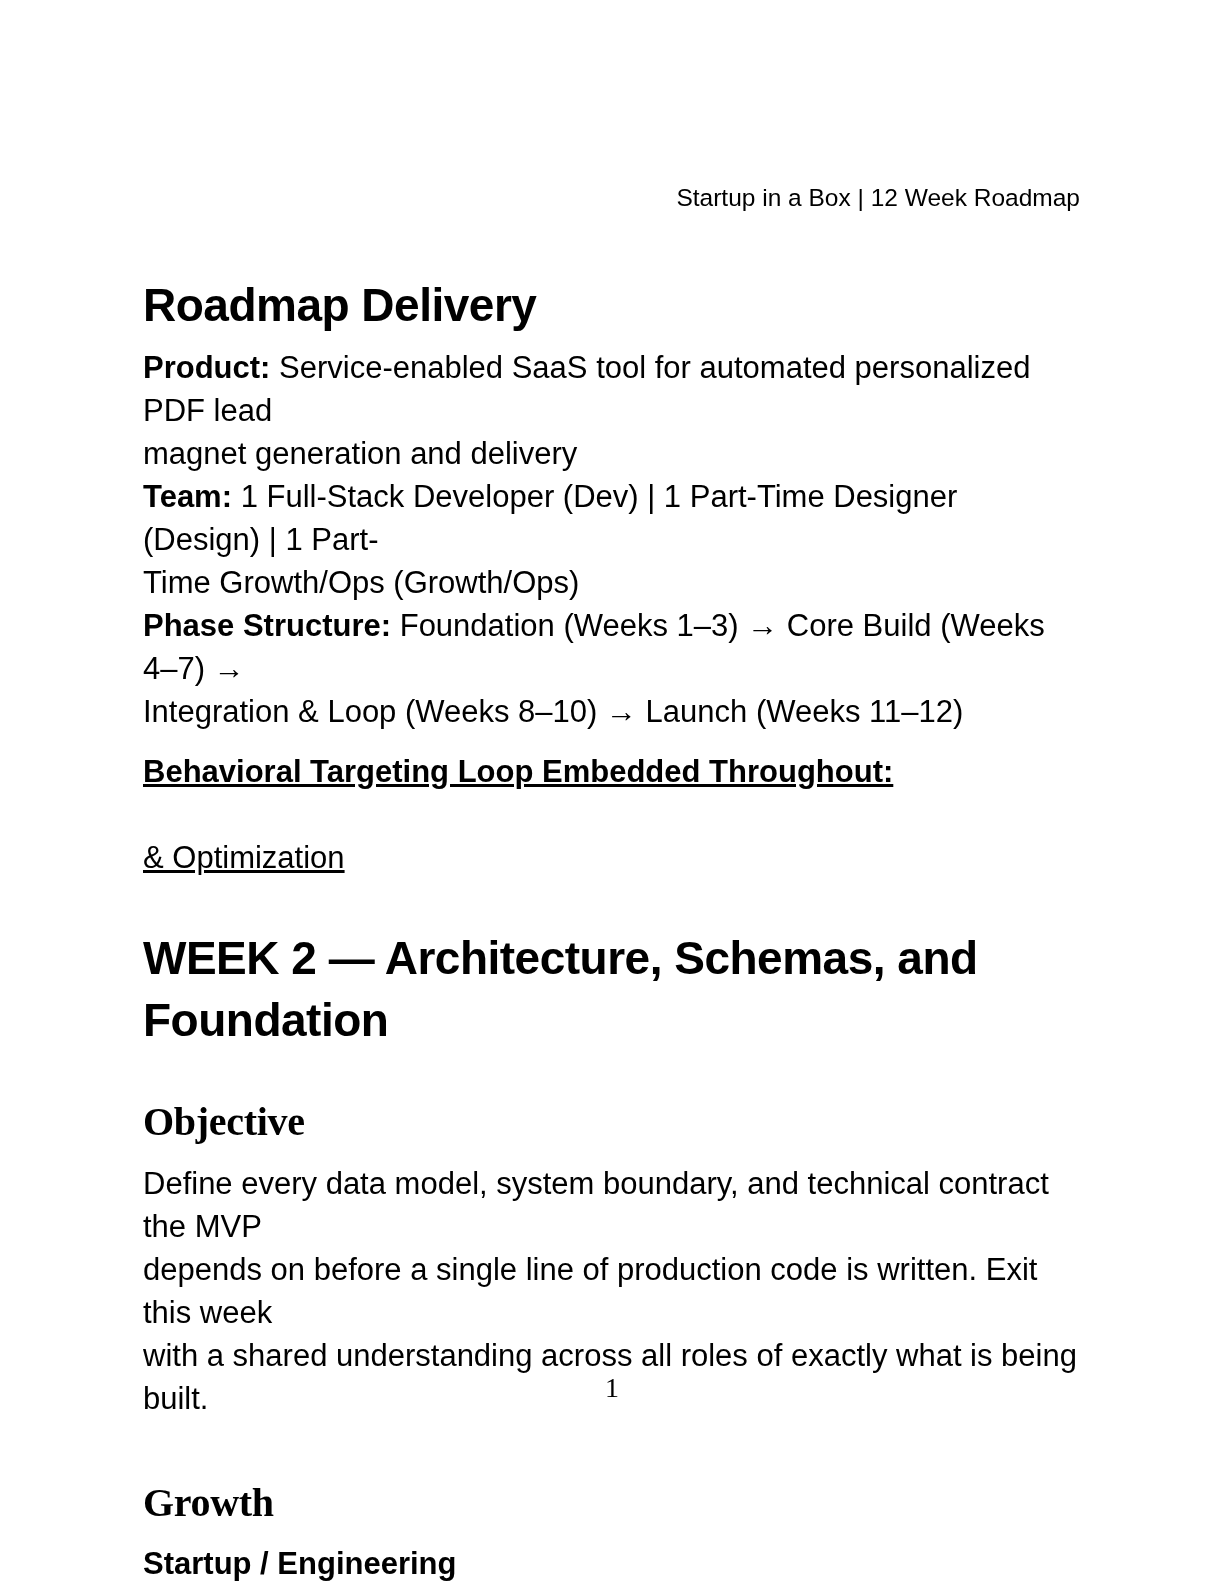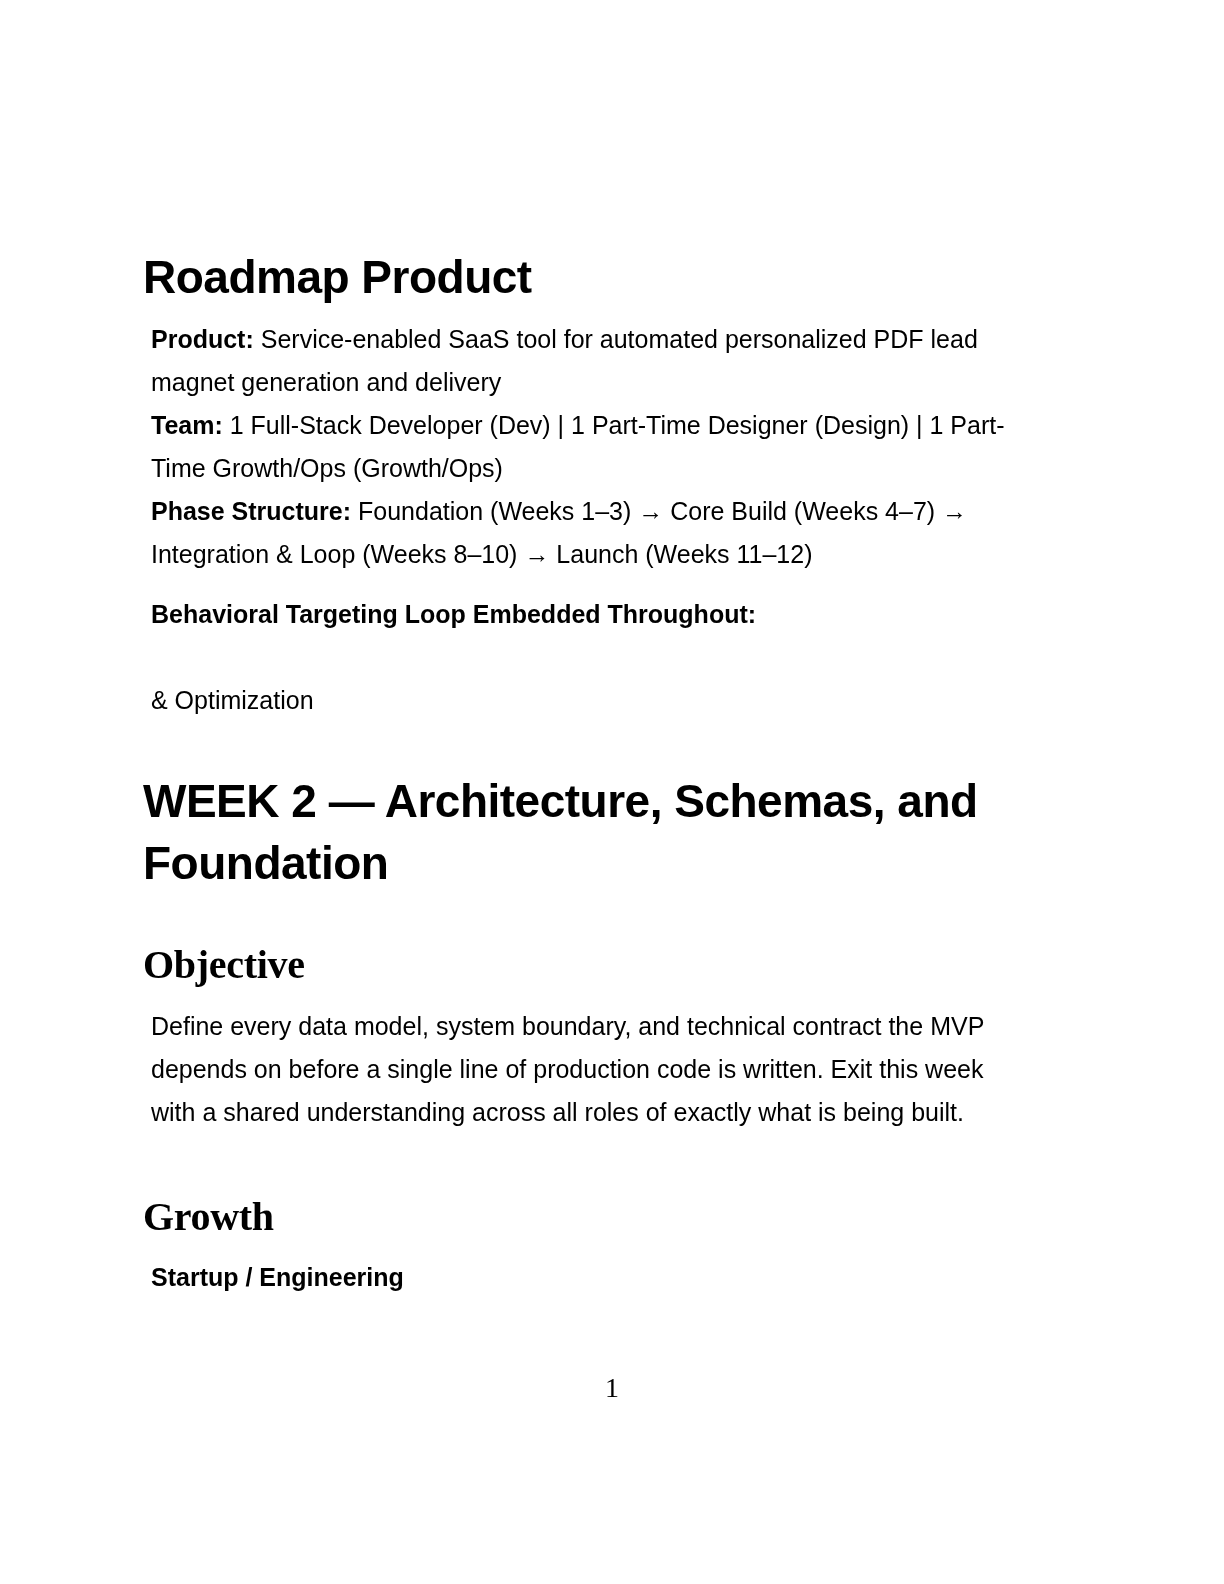--- a/index.html
+++ b/index.html
@@ -42,26 +42,26 @@
     margin: 0;
     font-size: 40px;
     line-height: 54px;
     font-weight: 700;
     letter-spacing: -0.3px;
     font-family: Liberation Serif, serif;
   }
   h2.objective { margin-top: 44px; }
   h2.tasks { margin-top: 56px; }
   p.body {
-    margin: 8px;
-    font-size: 25px;
+    margin: 0;
+    font-size: 31px;
     line-height: 43px;
   }
   p.meta   { margin-top: 10px; }
-  p.loop   { margin-top: 17px; }
+  p.loop   { margin-top: 17px; text-decoration: underline; }
   p.objtext{ margin-top: 13px; }
   p.subhead{
     margin-top: 12px;
     font-weight: 700;
   }
   .b { font-weight: 700; }
   .page-number {
     position: absolute;
     top: 1372px;
     left: 0;
@@ -71,22 +71,23 @@
     font-size: 28px;
     line-height: 32px;
     color: #000000;
   }
 </style>
 </head>
 <body>
 
 <div class="page">
 
+  <div class="running-header">Startup in a Box | 12 Week Roadmap</div>
 
-  <h1 class="first">Roadmap Product</h1>
+  <h1 class="first">Roadmap Delivery</h1>
 
   <p class="body meta"><span class="b">Product:</span><span> Service-enabled SaaS tool for automated personalized PDF lead</span><br><span>magnet generation and delivery</span><br><span class="b">Team:</span><span> 1 Full-Stack Developer (Dev) | 1 Part-Time Designer (Design) | 1 Part-</span><br><span>Time Growth/Ops (Growth/Ops)</span><br><span class="b">Phase Structure:</span><span> Foundation (Weeks 1–3) → Core Build (Weeks 4–7) →</span><br><span>Integration &amp; Loop (Weeks 8–10) → Launch (Weeks 11–12)</span></p>
 
   <p class="body loop"><span class="b">Behavioral Targeting Loop Embedded Throughout:</span><br><br><span>&amp; Optimization</span></p>
 
   <h1 class="week"><span>WEEK 2 — Architecture, Schemas, and</span><br><span>Foundation</span></h1>
 
   <h2 class="objective">Objective</h2>
 
   <p class="body objtext"><span>Define every data model, system boundary, and technical contract the MVP</span><br><span>depends on before a single line of production code is written. Exit this week</span><br><span>with a shared understanding across all roles of exactly what is being built.</span></p>

